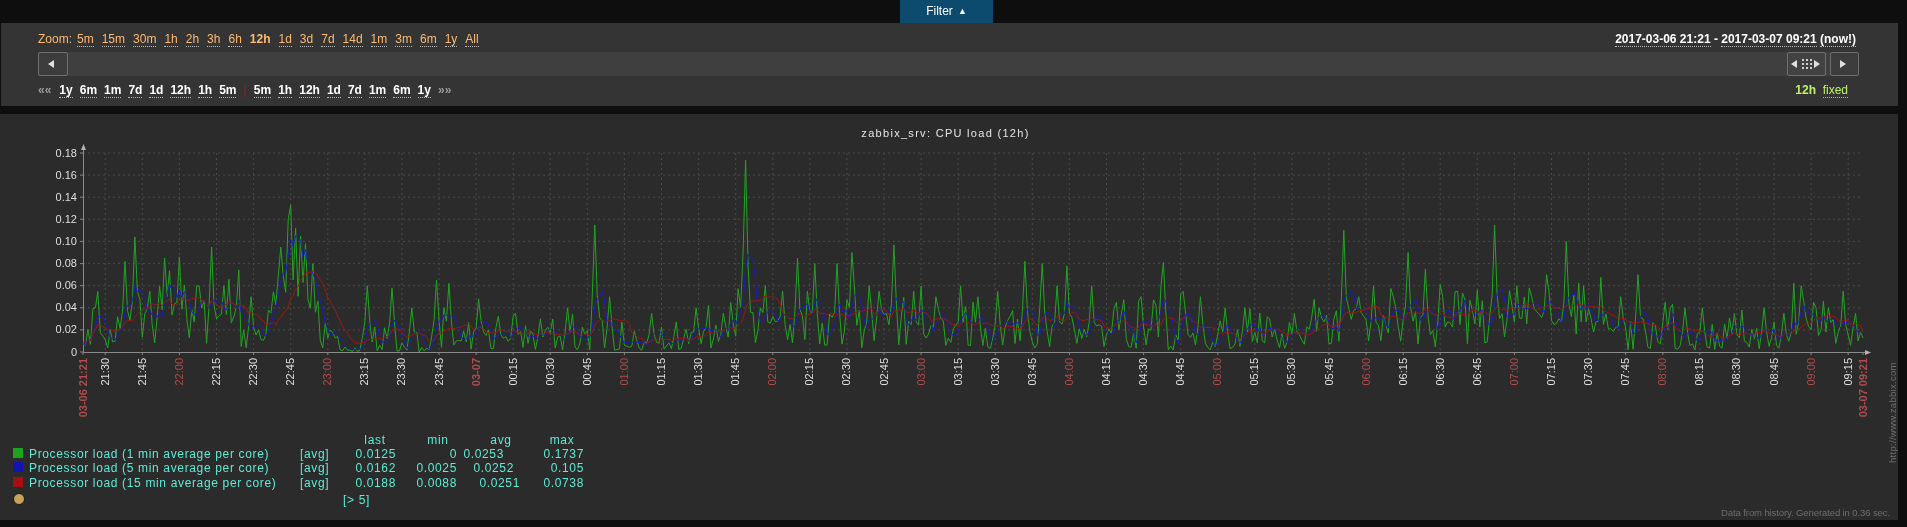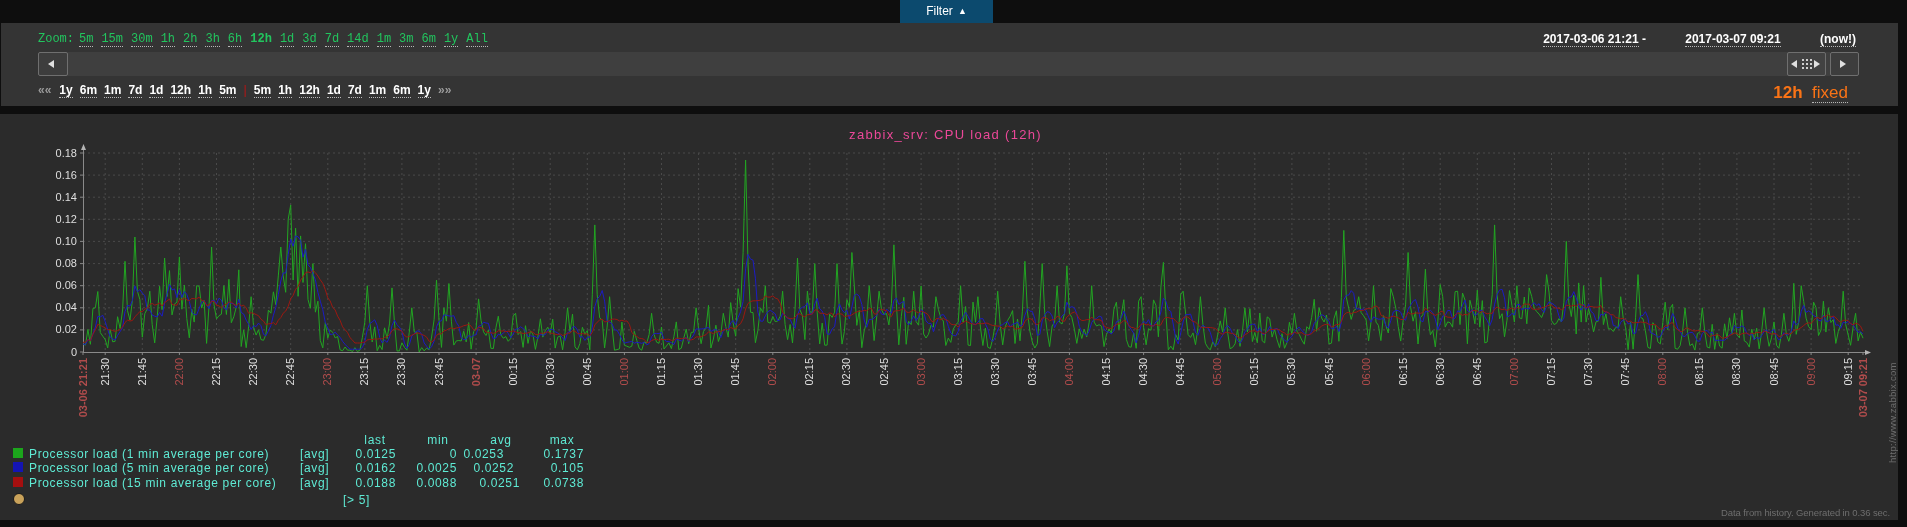--- a/index.html
+++ b/index.html
@@ -1,46 +1,46 @@
 <!DOCTYPE html>
 <html><head><meta charset="utf-8"><title>zabbix</title>
 <style>
 html,body{margin:0;padding:0;background:#0e0e0e;}
 body{width:1907px;height:527px;position:relative;overflow:hidden;
  font-family:"Liberation Sans",sans-serif;}
 #ftab{position:absolute;left:900px;top:0;width:93px;height:23px;background:#0c4a6e;
  color:#fff;font-size:12px;text-align:center;line-height:23px;}
 #ftab .caret{font-size:9px;vertical-align:1px;margin-left:5px;}
 #fbody{position:absolute;left:1px;top:23px;width:1897px;height:83px;background:#343434;}
-.zrow{position:absolute;left:37px;top:9px;font-size:12px;color:#22c55e;white-space:nowrap;font-family:Liberation Mono, monospace;}
+.zrow{position:absolute;left:37px;top:9px;font-size:12px;color:#fdba74;white-space:nowrap;}
 .zlbl{margin-right:5px;}
 .lnk{border-bottom:1px dotted #b8b8b8;padding-bottom:0;margin-right:8px;}
 .lnk.b{font-weight:bold;}
 .cur{font-weight:bold;margin-right:8px;}
 .drange{position:absolute;right:42px;top:9px;font-size:12px;font-weight:bold;color:#fff;white-space:nowrap;}
-.drange .lnk{margin-right:0;margin-left:36px;}
+.drange .lnk{margin-right:0;}
 #sbtrack{position:absolute;left:66px;top:29px;width:1763px;height:24px;background:#3f3f3f;}
 .sbtn{position:absolute;top:29px;height:22px;background:#3d3d3d;border:1px solid #6f6f6f;border-radius:2px;}
 #lbtn{left:37px;width:28px;}
 #rbtn{left:1829px;width:27px;}
 #slider{left:1786px;width:37px;background:#424242;}
 .tri-l{width:0;height:0;border-top:4px solid transparent;border-bottom:4px solid transparent;
  border-right:6px solid #e0e0e0;position:absolute;top:7px;}
 .tri-r{width:0;height:0;border-top:4px solid transparent;border-bottom:4px solid transparent;
  border-left:6px solid #e0e0e0;position:absolute;top:7px;}
 .grip{position:absolute;left:13px;top:5px;width:11px;height:12px;
  background-image:radial-gradient(#cfcfcf 1px,transparent 1.2px);background-size:4px 4px;}
 .nrow{position:absolute;left:37px;top:60px;font-size:12px;color:#fff;white-space:nowrap;}
 .nrow .lnk{margin-right:7px;}
 .arr{color:#9a9a9a;font-weight:bold;margin-right:8px;}
 .sep{color:#8b2020;font-weight:bold;margin-right:7px;}
-.fixed{position:absolute;right:42px;top:60px;font-size:17px;color:#f97316;}
+.fixed{position:absolute;right:42px;top:60px;font-size:12px;color:#bef264;}
 #chart{position:absolute;left:0;top:114px;width:1898px;height:406px;background:#2b2b2b;}
-#title{position:absolute;left:0;top:127px;width:1891px;text-align:center;color:#ec4899;
- font-size:13px;letter-spacing:1.3px;z-index:5;}
+#title{position:absolute;left:0;top:127px;width:1891px;text-align:center;color:#e5e5e5;
+ font-size:11px;letter-spacing:1.3px;z-index:5;}
 #plot{position:absolute;left:0;top:0;}
 .lrow{position:absolute;left:0;width:1679px;height:14px;font-size:12px;color:#5eead4;letter-spacing:0.65px;}
 .sq{position:absolute;left:13px;top:1px;width:10px;height:10px;}
 .tdot{position:absolute;left:13px;top:0;width:10px;height:10px;border-radius:50%;
  background:#c9a25a;border:1px solid #1a1a1a;}
 .lname{position:absolute;left:29px;white-space:nowrap;}
 .lavg{position:absolute;left:300px;}
 .lc{position:absolute;}
 .dfh{position:absolute;right:17px;top:507px;font-size:9.5px;color:#6e6e6e;letter-spacing:-0.1px;}
 </style></head>

